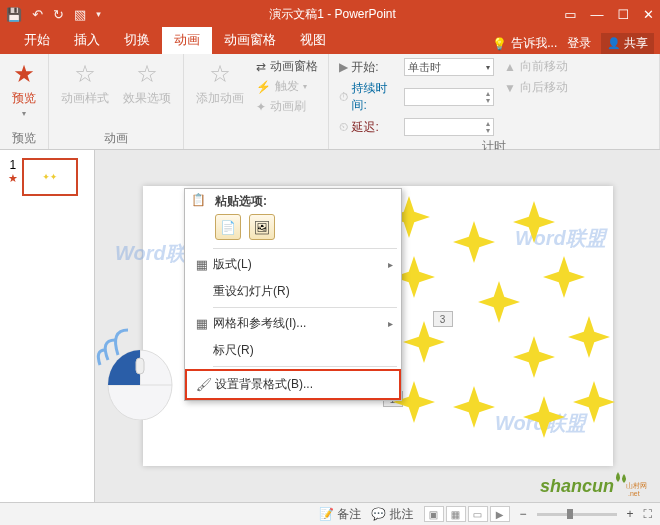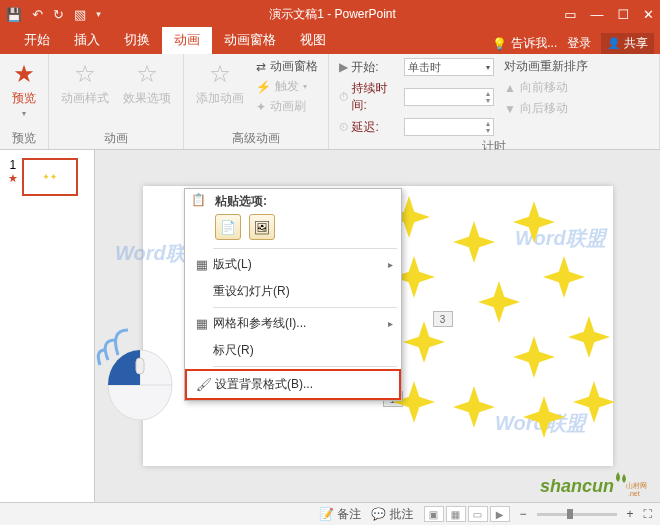--- a/index.html
+++ b/index.html
@@ -149,40 +149,39 @@
             <span>⚡</span>
             <span>触发</span>
             <span style="font-size:8px;">▾</span>
           </div>
         <div class="small-row" style="color:#bbb;">
             <span>✦</span>
             <span>动画刷</span>
           </div>
       </div>
     </div>
-    <div class="rgroup-label">高级动画</div>
   </div>
 
   <div class="rgroup" style="flex:1;">
     <div class="rgroup-body">
       <div class="timing-col">
         <div class="timing-row">
           <span class="lbl">
               <span style="color:#888;">▶</span>
               <span>开始:</span>
             </span>
           <div class="timing-field">
               <span>单击时</span>
               <span style="font-size:8px;">▾</span>
             </div>
         </div>
         <div class="timing-row">
           <span class="lbl">
               <span style="color:#bbb;">⏱</span>
-              <span style="color:#7f1d1d;">持续时间:</span>
+              <span style="color:#0369a1;">持续时间:</span>
             </span>
           <div class="timing-field" style="color:#bbb;">
               <span></span>
               <span class="spin">
                 <span>▴</span>
                 <span>▾</span>
               </span>
             </div>
         </div>
         <div class="timing-row">
@@ -193,21 +192,20 @@
           <div class="timing-field" style="color:#bbb;">
               <span></span>
               <span class="spin">
                 <span>▴</span>
                 <span>▾</span>
               </span>
             </div>
         </div>
       </div>
       <div class="timing-col">
-        <div>对动画重新排序</div>
         <div class="small-row" style="color:#bbb;">
             <span>▲</span>
             <span>向前移动</span>
           </div>
         <div class="small-row" style="color:#bbb;">
             <span>▼</span>
             <span>向后移动</span>
           </div>
       </div>
     </div>

